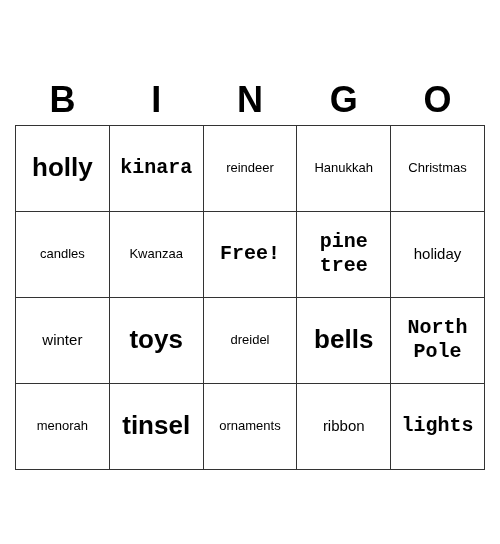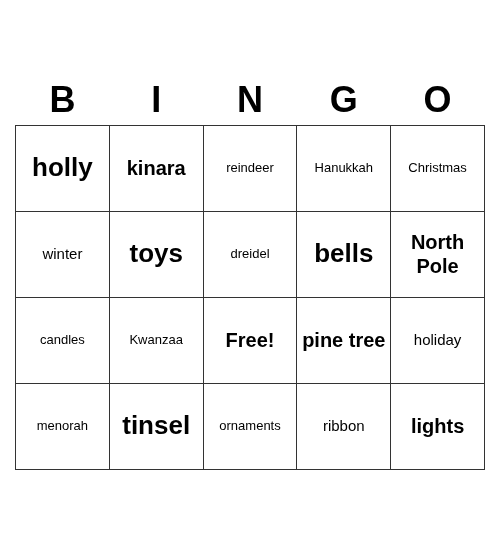--- a/index.html
+++ b/index.html
@@ -44,20 +44,21 @@
 
     .cell-large {
       font-size: 26px;
       font-weight: bold;
       margin-top: 34px;
     }
 
     .cell-medium {
       font-size: 20px;
       font-weight: bold;
+      font-family: Liberation Mono, monospace;
     }
 
     .cell-normal {
       font-size: 15px;
     }
 
     .cell-small {
       font-size: 13px;
     }
   </style>
@@ -76,32 +77,32 @@
   </thead>
   <tbody id="bingo-body">
   <tr>
         <td class="cell-large">holly</td>
         <td class="cell-medium">kinara</td>
         <td class="cell-small">reindeer</td>
         <td class="cell-small">Hanukkah</td>
         <td class="cell-small">Christmas</td>
       </tr>
       <tr>
+        <td class="cell-small">candles</td>
+        <td class="cell-small">Kwanzaa</td>
+        <td class="cell-medium">Free!</td>
+        <td class="cell-medium">pine tree</td>
+        <td class="cell-normal">holiday</td>
+      </tr>
+      <tr>
         <td class="cell-normal">winter</td>
         <td class="cell-large">toys</td>
         <td class="cell-small">dreidel</td>
         <td class="cell-large">bells</td>
         <td class="cell-medium">North Pole</td>
-      </tr>
-      <tr>
-        <td class="cell-small">candles</td>
-        <td class="cell-small">Kwanzaa</td>
-        <td class="cell-medium">Free!</td>
-        <td class="cell-medium">pine tree</td>
-        <td class="cell-normal">holiday</td>
       </tr>
       <tr>
         <td class="cell-small">menorah</td>
         <td class="cell-large">tinsel</td>
         <td class="cell-small">ornaments</td>
         <td class="cell-normal">ribbon</td>
         <td class="cell-medium">lights</td>
       </tr>
     </tbody>
 </table>

